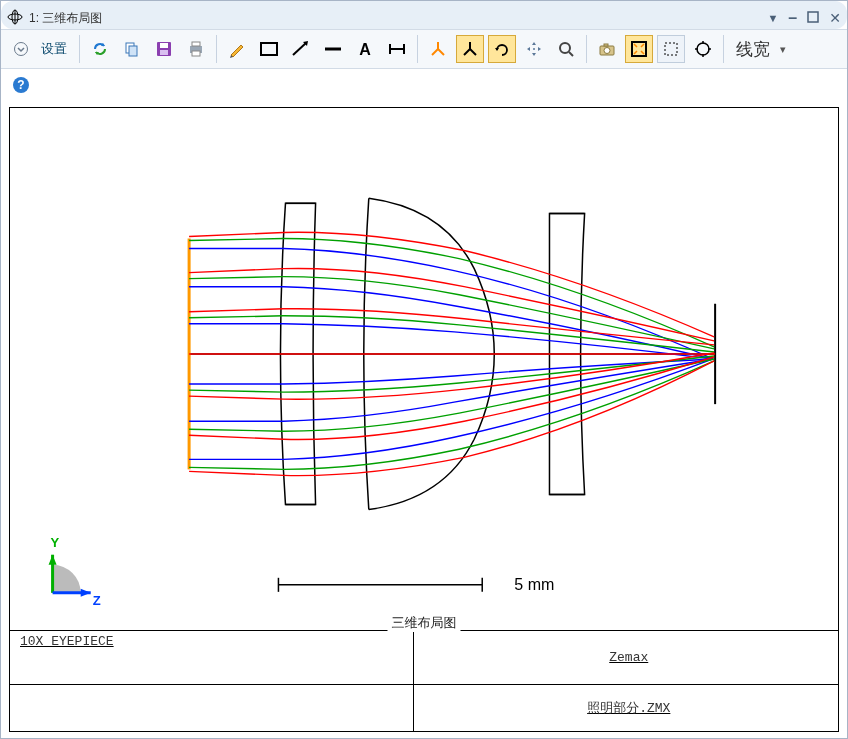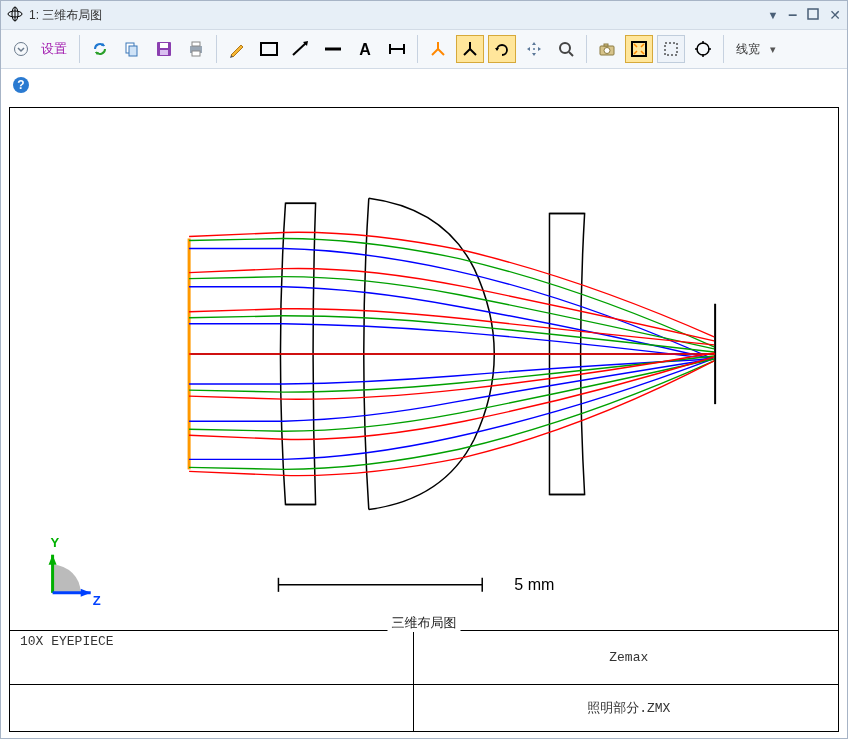--- a/index.html
+++ b/index.html
@@ -1,41 +1,41 @@
 <!DOCTYPE html>
 <html><head>
 <meta charset="utf-8">
 <style>
   * { box-sizing: border-box; }
   html, body { margin:0; padding:0; font-family: "Microsoft YaHei", Arial, sans-serif; font-size:12px; background:#fff; }
   .window { width:848px; height:739px; border:1px solid #a7b4c6; position:relative; background:#fff; }
-  .titlebar { height:28px; background:#e7eff7; display:flex; align-items:center; padding:0 6px; color:#333; }
+  .titlebar { height:28px; background:#e7eff7; display:flex; align-items:flex-start; padding:8px 6px; color:#333;border-radius:12px; }
   .titlebar .tleft { display:flex; align-items:center; gap:6px; flex:1; }
   .titlebar .tctrl { display:flex; align-items:center; gap:10px; color:#4a5f77; }
   .titlebar .tctrl span { cursor:pointer; }
   .toolbar { height:40px; background:#f5f8fb; border-top:1px solid #d2dbe6; border-bottom:1px solid #d2dbe6; display:flex; align-items:center; padding:0 6px; gap:4px; }
   .tbtn { width:28px; height:28px; display:flex; align-items:center; justify-content:center; border:1px solid transparent; cursor:pointer; }
   .tbtn.active { background:#ffe69b; border:1px solid #d6a93a; }
   .tbtn.framed { border:1px solid #c0cddc; background:#eef3f9; }
   .tbtn svg { display:block; }
   .tsep { width:1px; height:28px; background:#c7d2e0; margin:0 2px; }
   .sub { height:32px; display:flex; align-items:center; padding:0 6px; }
   .canvas-area { position:absolute; left:0; right:0; top:100px; bottom:0; padding:6px 8px; }
   .canvas-frame { width:100%; height:100%; border:1px solid #000; background:#fff; position:relative; }
   .plot { position:absolute; left:0; right:0; top:0; bottom:101px; overflow:hidden; }
   .caption { position:absolute; left:50%; transform:translateX(-50%); bottom:99px; background:#fff; padding:0 4px; font-size:13px; color:#222; z-index:3; }
   .hr1 { position:absolute; left:0; right:0; top:calc(100% - 101px); border-top:1px solid #000; }
-  .footer-row { position:absolute; left:0; right:8px; height:55px; display:flex; }
+  .footer-row { position:absolute; left:0; right:8px; height:55px; display:flex;text-decoration:underline; }
   .footer-row.r1 { bottom:46px; }
   .footer-row.r2 { bottom:0; height:46px; }
   .hr-mid { position:absolute; left:0; right:0; bottom:46px; border-top:1px solid #000; }
   .fcell { flex:1; padding:4px 10px; font-family: Consolas, "Courier New", monospace; font-size:13px; color:#333; }
   .fcell.right { border-left:1px solid #000; text-align:center;padding-left:24px; }
-  .settings-label { font-size:13px; color:#a21caf; padding:0 6px 0 2px;text-align:right; }
-  .line-width-label { font-size:12px; color:#333; padding:0 6px 0 6px; }
+  .settings-label { font-size:13px; color:#0c4a6e; padding:0 6px 0 2px;text-align:right; }
+  .line-width-label { font-size:17px; color:#333; padding:0 6px 0 6px; }
 </style>
 </head>
 <body>
 
 <div class="window">
 
   <div class="titlebar">
     <div class="tleft">
       <span>
         <svg width="16" height="16" viewBox="0 0 16 16">

